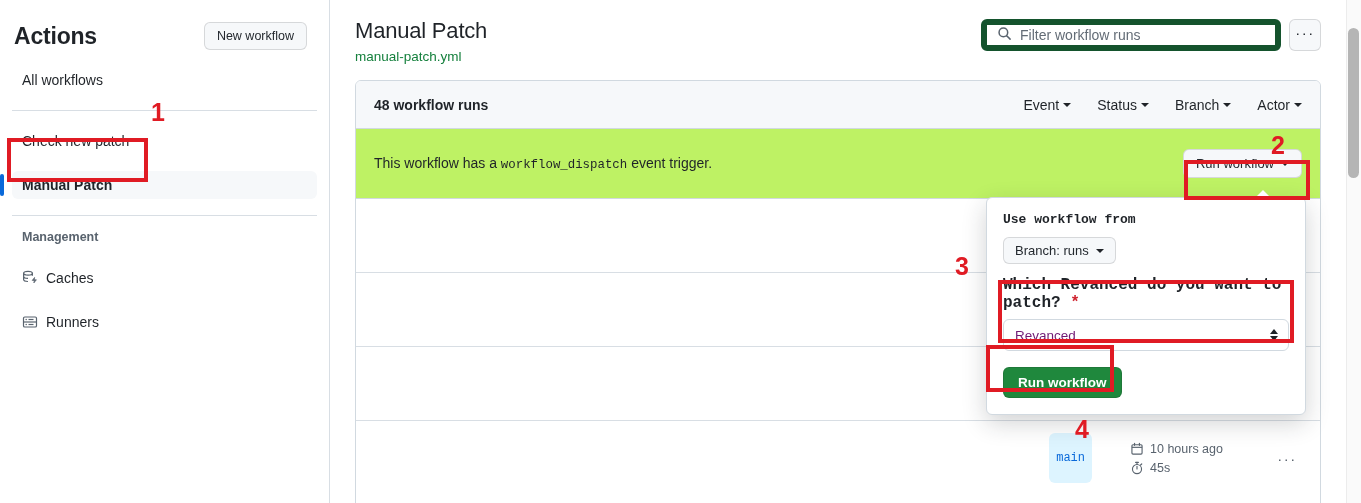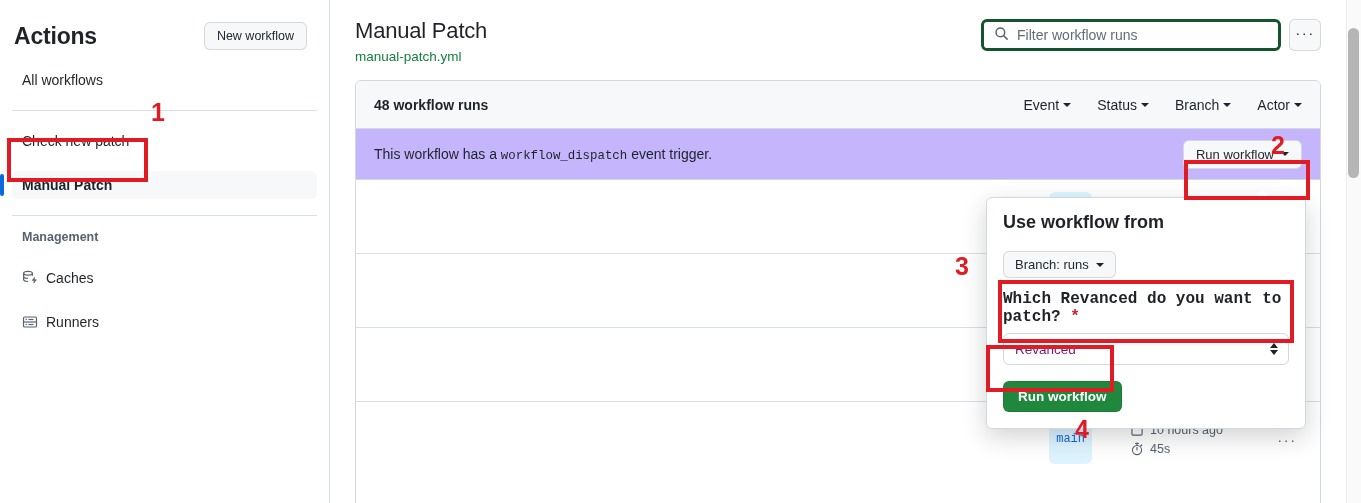--- a/index.html
+++ b/index.html
@@ -65,21 +65,21 @@
   }
   .main-head { display: flex; align-items: flex-start; justify-content: space-between; }
   .ttl-block { padding-top: 4px; }
   .ttl { font-size: 22px; font-weight: 400; color: #1f2328; letter-spacing: -0.2px; }
   .ttl-sub { font-size: 13.5px; color: #15803d; margin-top: 5px; cursor: pointer; }
 
   .head-right { display: flex; align-items: center; gap: 8px; padding-top: 5px; }
   .search-box {
     display: flex; align-items: center; gap: 8px;
     width: 300px; height: 32px;
-    border: 3px solid #14532d; border-radius: 6px;
+    border: 6px solid #14532d; border-radius: 6px;
     background: #fff; padding: 0 10px;
   }
   .search-box input {
     border: 0; outline: 0; font-size: 14px; color: #59636e;
     background: transparent; width: 100%; font-family: "Liberation Sans", sans-serif;
   }
   .search-box input::placeholder { color: #636c76; }
   .icon-btn {
     width: 32px; height: 32px; border: 1px solid rgba(31,35,40,0.15);
     border-radius: 6px; background: #f6f8fa; color: #24292f;
@@ -97,22 +97,22 @@
     height: 48px; background: #f6f8fa; border-bottom: 1px solid #d1d9e0;
     display: flex; align-items: center; justify-content: space-between;
     padding: 0 18px;
   }
   .runs-count { font-size: 14px; font-weight: 600; color: #1f2328; }
   .filters { display: flex; align-items: center; gap: 26px; }
   .filter { font-size: 14px; color: #1f2328; cursor: pointer; display: flex; align-items: center; gap: 4px; }
   .caret { width: 0; height: 0; border-left: 4px solid transparent; border-right: 4px solid transparent; border-top: 4px solid #1f2328; display: inline-block; }
 
   .dispatch-banner {
-    background: #c4b5fd; border-bottom: 1px solid #d1d9e0;
-    height: 51px; display: flex; align-items: center; justify-content: space-between;
+    background: #bef264; border-bottom: 1px solid #d1d9e0;
+    height: 70px; display: flex; align-items: center; justify-content: space-between;
     padding: 0 18px;
   }
   .dispatch-text { font-size: 14px; color: #1f2328; }
   .dispatch-text code {
     font-family: "Liberation Mono", "DejaVu Sans Mono", monospace;
     font-size: 12.4px; background: transparent; color: #1f2328;
   }
   .btn-runwf {
     font-size: 13px; color: #24292f; background: #f6f8fa;
     border: 1px solid rgba(31,35,40,0.15); border-radius: 6px;
@@ -147,21 +147,21 @@
     box-shadow: 0 8px 24px rgba(31,35,40,0.2);
     z-index: 30;
   }
   .popover::after {
     content: ""; position: absolute; right: 34px; top: -8px;
     width: 0; height: 0;
     border-left: 8px solid transparent; border-right: 8px solid transparent;
     border-bottom: 8px solid #fff;
   }
   .pop-sec { padding: 14px 16px 12px 16px; }
-  .pop-label { font-size: 18px; font-weight: 600; color: #1f2328; margin-bottom: 18px; }
+  .pop-label { font-size: 13px; font-weight: 600; color: #1f2328; margin-bottom: 10px; font-family: Liberation Mono, monospace; }
   .branch-select {
     display: inline-flex; align-items: center; gap: 7px;
     font-size: 13px; color: #24292f; background: #f6f8fa;
     border: 1px solid rgba(31,35,40,0.15); border-radius: 6px;
     padding: 5px 11px; cursor: pointer;
   }
   .pop-sec2 { padding: 0 16px 4px 16px; }
   .field-label {
     font-family: "Liberation Mono", "DejaVu Sans Mono", monospace;
     font-size: 16px; font-weight: 700; color: #1f2328; margin-bottom: 7px;

